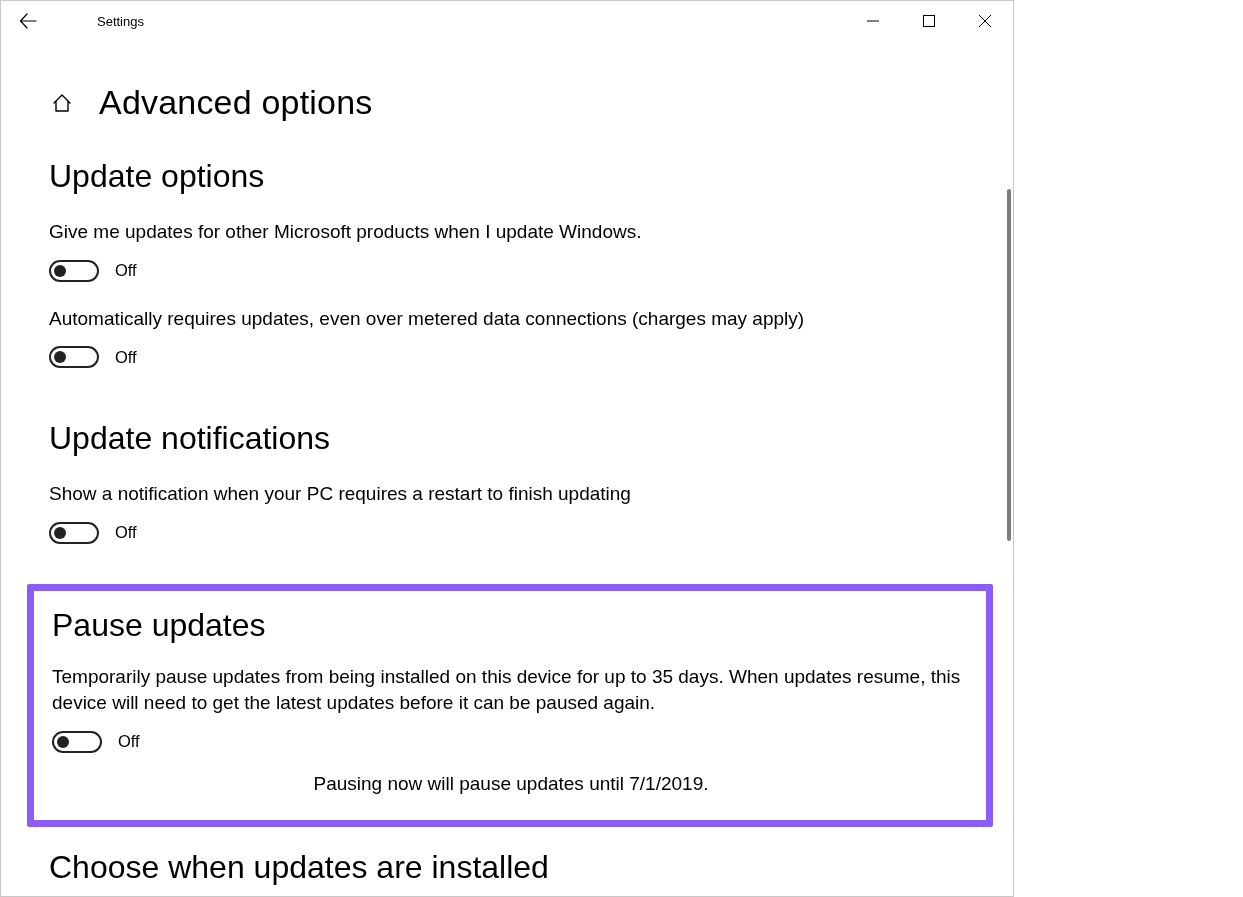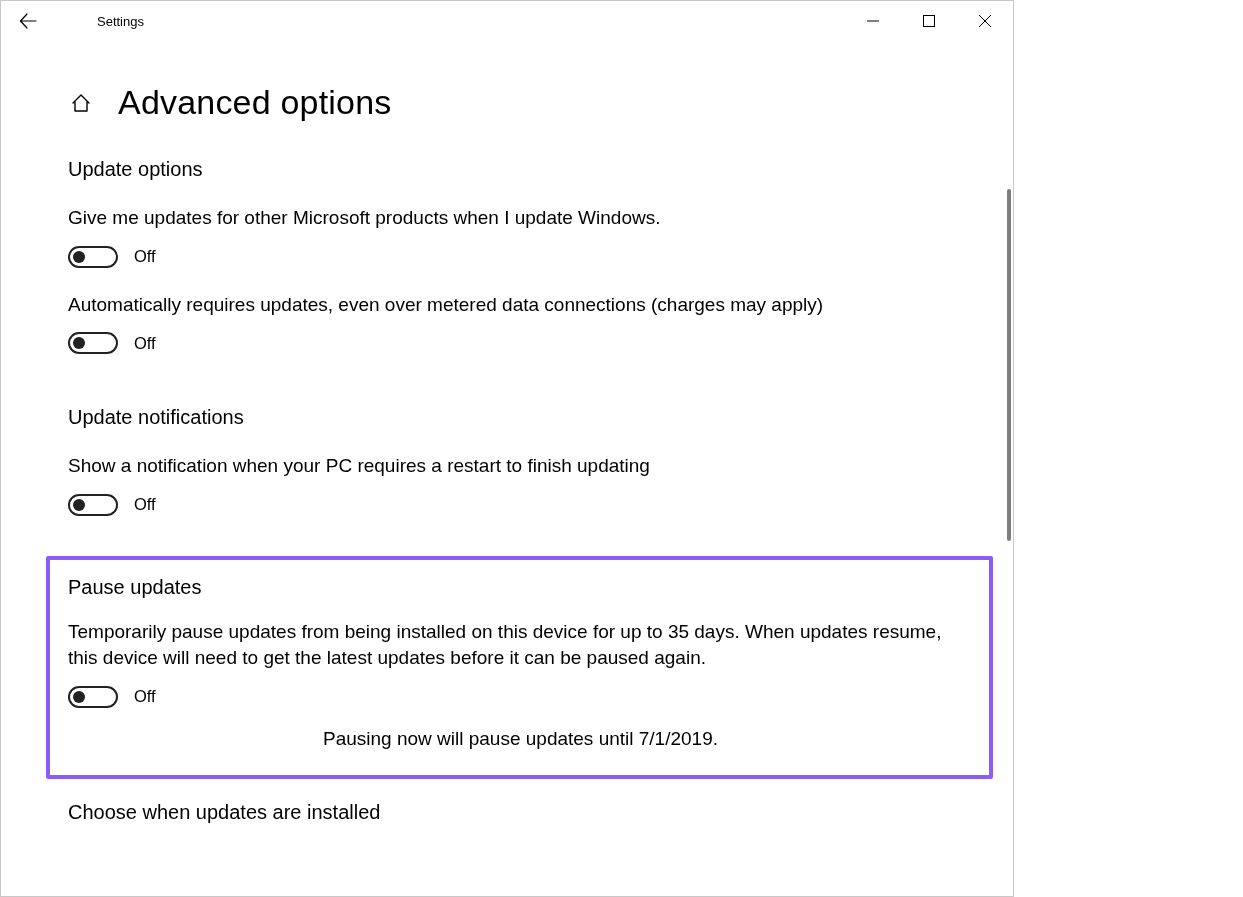--- a/index.html
+++ b/index.html
@@ -41,21 +41,20 @@
     display:flex;
   }
   .win-ctrl {
     width:56px; height:40px;
     display:flex; align-items:center; justify-content:center;
   }
   .content-wrapper {
     position:absolute;
     top:40px; left:0; right:0; bottom:0;
     overflow:hidden;
-    padding-left:19px;
   }
   .header-row {
     display:flex;
     align-items:center;
     margin-left:50px;
     margin-top:42px;
   }
   .home-btn {
     width:22px; height:22px;
     display:flex; align-items:center; justify-content:center;
@@ -65,21 +64,21 @@
     font-weight:500;
     margin-left:26px;
     letter-spacing:0.2px;
   }
   .scroll-area {
     margin-top:36px;
     padding-left:48px;
     padding-right:30px;
   }
   .section-title {
-    font-size:20px;
+    font-size:32px;
     font-weight:400;
     margin:0 0 24px 0;
   }
   .body-text {
     font-size:19px;
     font-weight:400;
     line-height:1.4;
     margin:0 0 14px 0;
     max-width:1090px;
   }
@@ -103,21 +102,21 @@
     width:12px; height:12px;
     border-radius:50%;
     background:#222;
   }
   .toggle-label {
     font-size:16.5px;
     margin-left:16px;
   }
   .section-gap { margin-top:52px; }
   .highlight-box {
-    border:4px solid #8b5cf6;
+    border:7px solid #8b5cf6;
     border-radius:2px;
     padding:16px 16px 16px 18px;
     margin-left:-22px;
     margin-right:-10px;
     margin-top:40px;
     margin-bottom:22px;
   }
   .highlight-box .section-title { margin-bottom:20px; }
   .highlight-box .body-text { margin-bottom:14px; }
   .highlight-box .toggle-row { margin-bottom:18px; }

